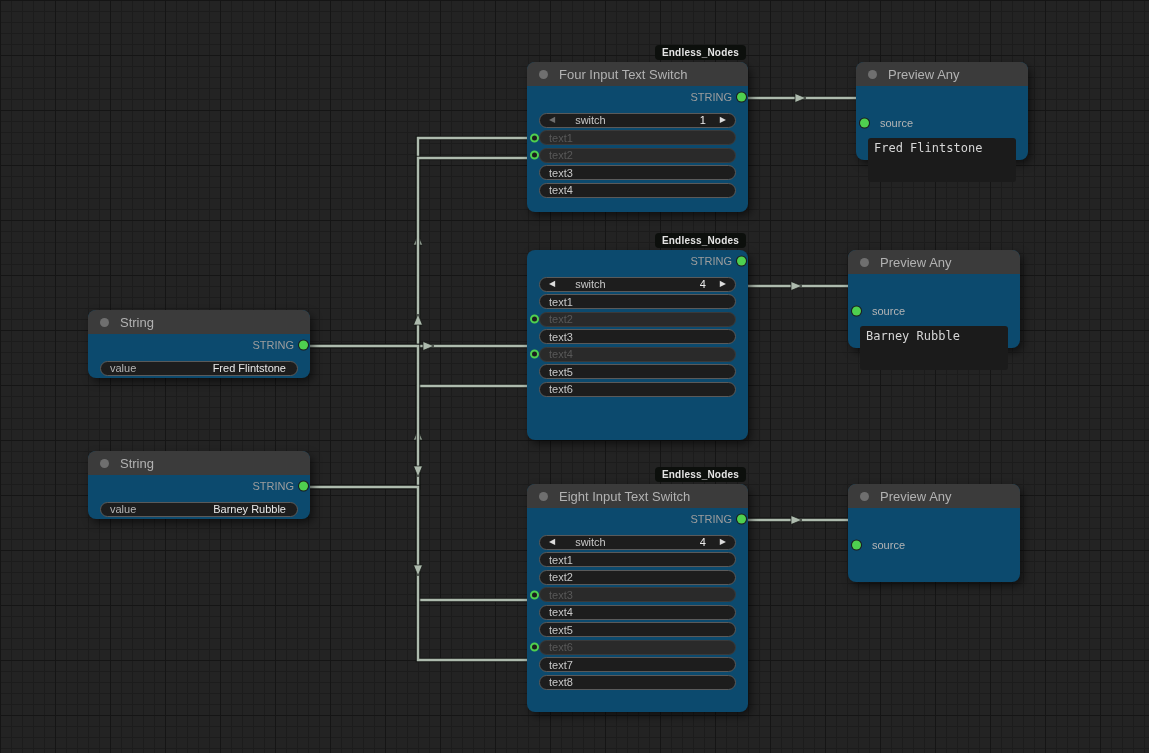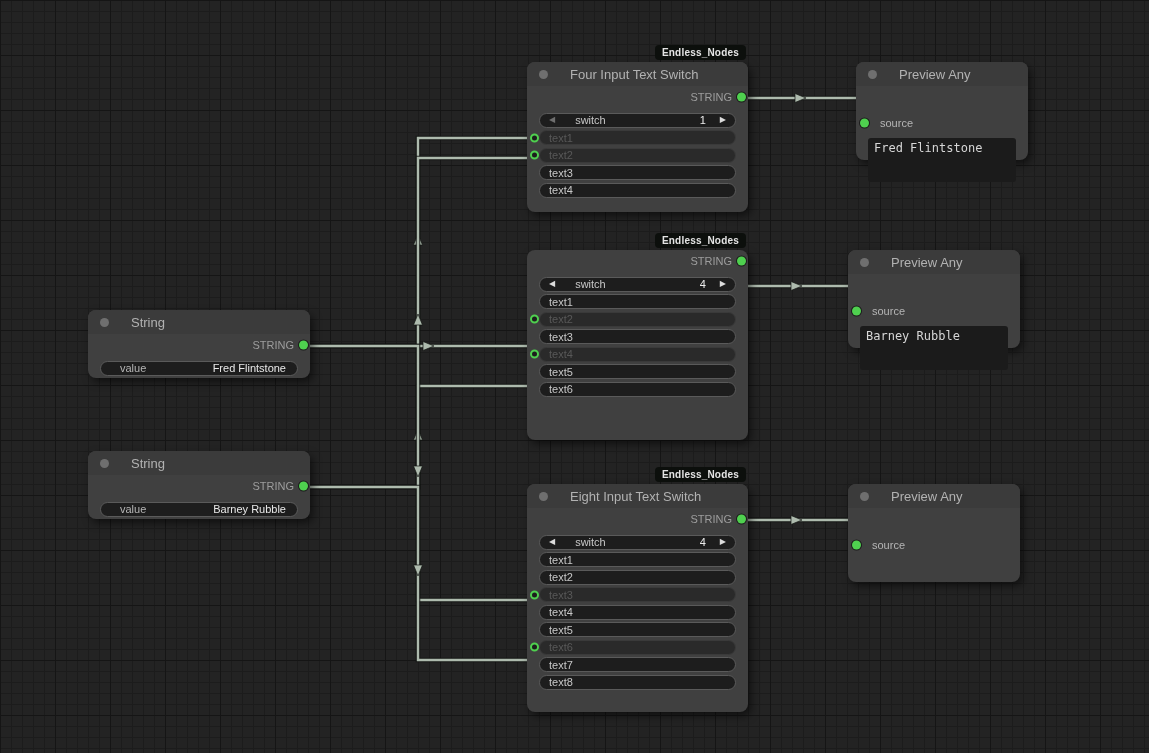--- a/index.html
+++ b/index.html
@@ -12,24 +12,24 @@
       linear-gradient(90deg,#151515 1px, transparent 1px),
       linear-gradient(#1c1c1c 1px, transparent 1px),
       linear-gradient(90deg,#1c1c1c 1px, transparent 1px);
     background-size:55px 55px,55px 55px,11px 11px,11px 11px;
   }
   #wires{position:absolute;left:0;top:0;z-index:1;}
   .wire-under{fill:none;stroke:#131513;stroke-width:4.6;opacity:.85;}
   .wire-main{fill:none;stroke:#aebbae;stroke-width:2.4;}
   .wire-arrow{fill:#aebbae;stroke:#131513;stroke-width:.7;}
 
-  .node{position:absolute;z-index:2;background:#404040;border-radius:8px;
+  .node{position:absolute;z-index:2;background:#0c4a6e;border-radius:8px;
         box-shadow:3px 4px 9px rgba(0,0,0,.55);box-sizing:border-box;}
   .title{height:24px;background:#3b3b3b;border-radius:8px 8px 0 0;display:flex;
-         align-items:center;gap:22px;padding:0 12px;font-size:13px;color:#b2b2b2;}
+         align-items:center;gap:11px;padding:0 12px;font-size:13px;color:#b2b2b2;}
   .tdot{width:9px;height:9px;border-radius:50%;background:#6f6f6f;flex:none;}
   .badge{position:absolute;top:-17px;right:2px;height:15px;line-height:15px;
          background:#0c0f0c;color:#e4e4e4;font-size:10px;font-weight:bold;
          padding:0 7px;border-radius:4px;letter-spacing:.2px;}
   .outrow{height:22px;position:relative;display:flex;align-items:center;
           justify-content:flex-end;padding-right:16px;font-size:11px;color:#9d9d9d;}
   .inrow{height:22px;position:relative;display:flex;align-items:center;
          padding-left:24px;font-size:11px;color:#b5b5b5;margin-top:26px;}
   .dot{width:9px;height:9px;border-radius:50%;background:#4fd04f;position:absolute;
        box-shadow:0 0 0 1px #1b1b1b;}
@@ -42,21 +42,21 @@
         color:#c8c8c8;padding:0 9px;position:relative;box-sizing:border-box;}
   .wrow.connected{background:#2a2a2a;border-color:#3a3a3a;color:#585858;}
   .indot{position:absolute;left:-10px;top:50%;transform:translateY(-50%);
          width:9px;height:9px;border-radius:50%;background:#1d1d1d;
          border:2.5px solid #4fd04f;box-sizing:border-box;}
   .warrow{font-size:8px;color:#dcdcdc;flex:none;line-height:1;}
   .warrow.dim{color:#6e6e6e;}
   .wlabel{margin-left:20px;}
   .spacer{flex:1;}
   .wvalue{color:#ececec;margin-right:14px;}
-  .value-pill .wlabel{margin-left:10px;color:#b5b5b5;}
+  .value-pill .wlabel{margin-left:0;color:#b5b5b5;}
   .value-pill .wvalue{margin-right:2px;color:#e8e8e8;}
 
   .preview-box{margin:4px 12px;height:44px;background:#1b1b1b;border-radius:3px;
                font-family:"DejaVu Sans Mono",monospace;font-size:12px;color:#d6d6d6;
                padding:3px 6px;box-sizing:border-box;white-space:pre;overflow:hidden;}
   .preview-box.placeholder{color:#6e6e6e;}
 </style>
 </head>
 <body>
 

